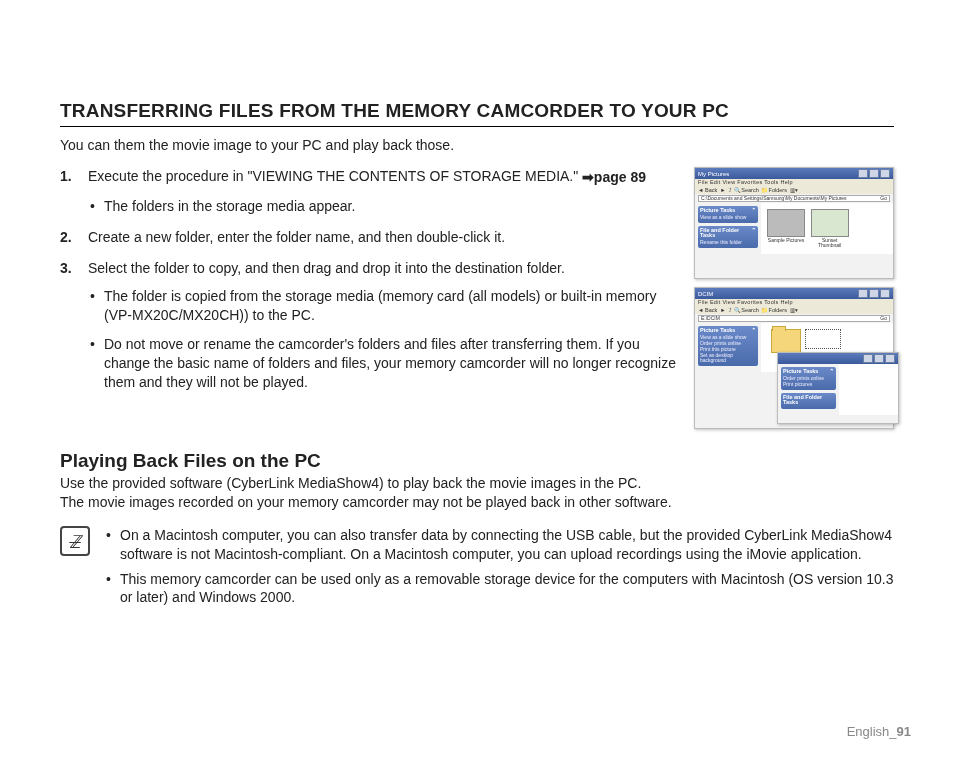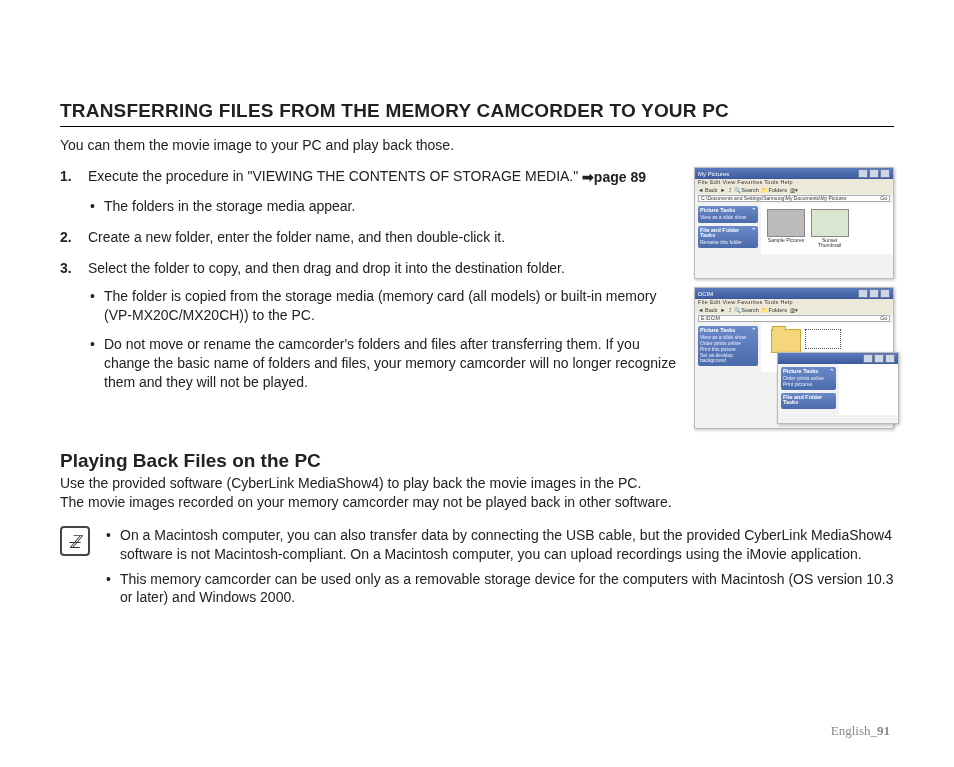--- a/index.html
+++ b/index.html
@@ -123,25 +123,24 @@
     line-height: 1.35;
   }
   ul.note > li::before {
     content: "•";
     position: absolute;
     left: 2px;
     top: 0;
   }
   .footer {
     position: absolute;
-    right: 64px;
+    right: 43px;
     bottom: 28px;
     font-size: 13px;
     color: #888;
-    font-family: Liberation Serif, serif;
   }
   .footer strong { color: #888; font-weight: bold; }
 
   
   .thumb {
     border: 1px solid #bbb;
     background: #f2f2f2;
     margin-bottom: 8px;
     font-size: 6px;
     line-height: 1;

